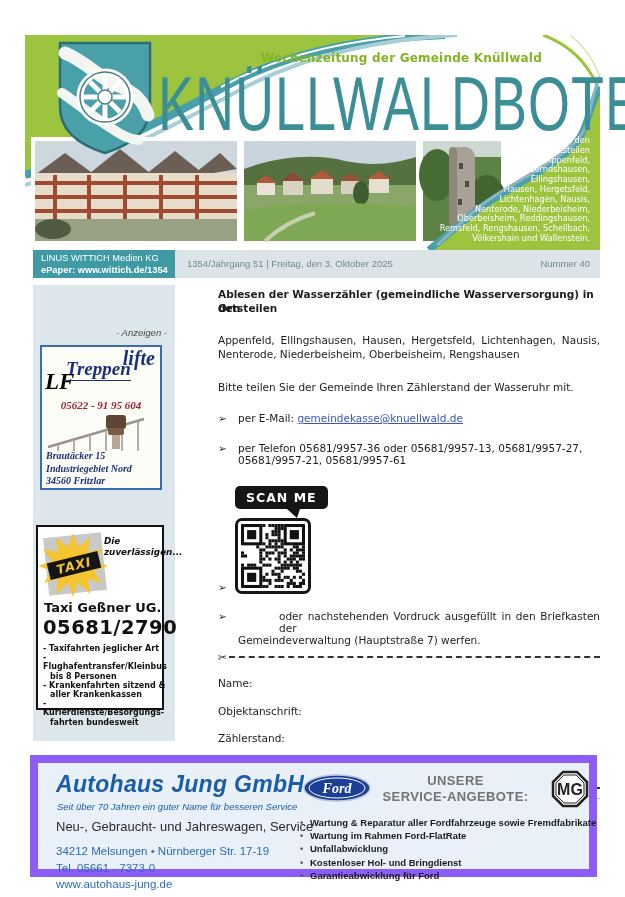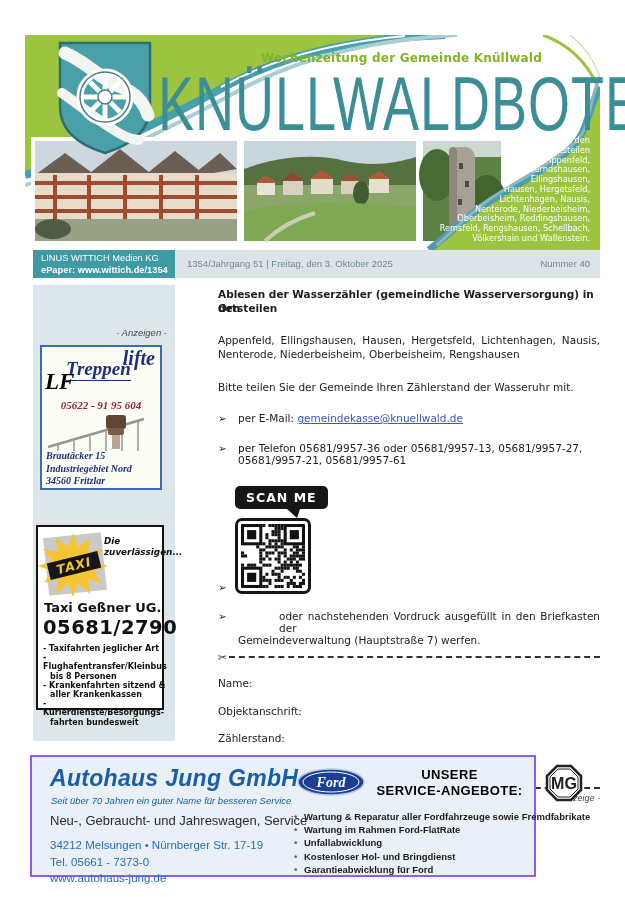--- a/index.html
+++ b/index.html
@@ -71,29 +71,29 @@
   .qr{position:absolute;left:17px;top:188px;width:76px;height:76px;border:3px solid #161616;
       border-radius:7px;background:#fff;box-sizing:border-box;padding:3px;}
   .stray-mk{position:absolute;left:0;top:253px;}
   .cutline{position:absolute;width:382px;display:flex;align-items:center;color:#222;}
   .cutline .dash{flex:1;border-top:2px dashed #333;margin-left:2px;}
   .formfield{position:absolute;}
   .anz2{position:absolute;right:0;top:453px;font-style:italic;font-size:9px;color:#4a4a4a;
         font-family:"Liberation Sans",sans-serif;}
 
   
-  .bigad{left:30px;top:755px;width:506px;height:122px;background:#eaf0f7;border:2px solid #8b5cf6;
+  .bigad{left:30px;top:755px;width:567px;height:122px;background:#eaf0f7;border:8px solid #8b5cf6;
          box-sizing:border-box;}
   .bigad .title{position:absolute;left:18px;top:8px;font-size:23px;font-weight:bold;font-style:italic;
                 color:#1a5da8;letter-spacing:.3px;}
   .bigad .slogan{position:absolute;left:19px;top:38px;font-size:9.5px;font-style:italic;color:#1a5da8;}
   .bigad .sub{position:absolute;left:18px;top:56px;font-size:13px;color:#2b2b2b;}
   .bigad .addr{position:absolute;left:18px;top:80px;font-size:11.5px;color:#2a6cb5;line-height:16.5px;}
   .bigad .offers{position:absolute;left:330px;top:10px;width:175px;text-align:center;font-size:13px;
-                 font-weight:bold;color:#000000;letter-spacing:.4px;line-height:16px;}
+                 font-weight:bold;color:#737373;letter-spacing:.4px;line-height:16px;}
   .bigad .svc2{position:absolute;left:262px;top:53px;font-size:9.5px;font-weight:bold;color:#1b1b1b;
                line-height:13.2px;width:300px;}
   .bigad .svc2 .row{display:flex;}
   .bigad .svc2 .dot{width:10px;color:#5a5a5a;flex:none;}
   .fordlogo{position:absolute;left:265px;top:11px;}
   .mglogo{position:absolute;left:513px;top:7px;}
 </style>
 </head>
 <body>
 

